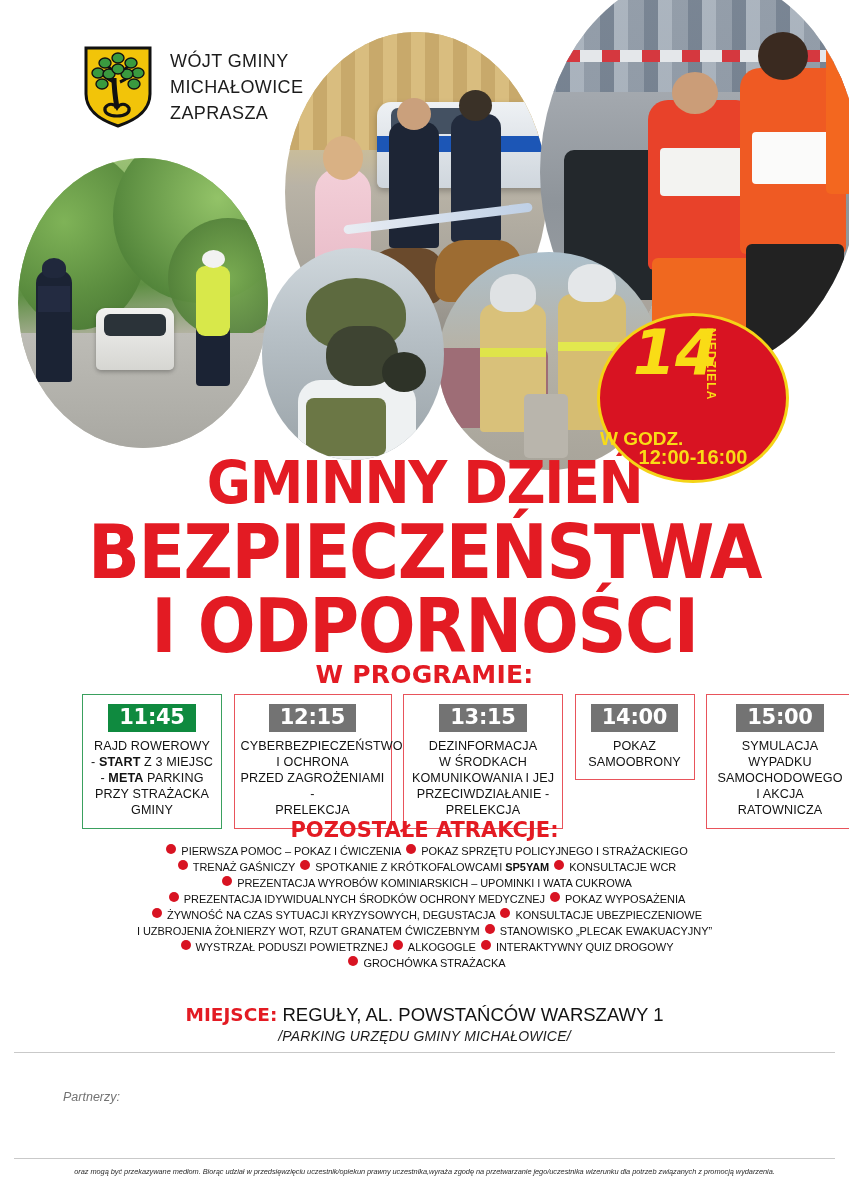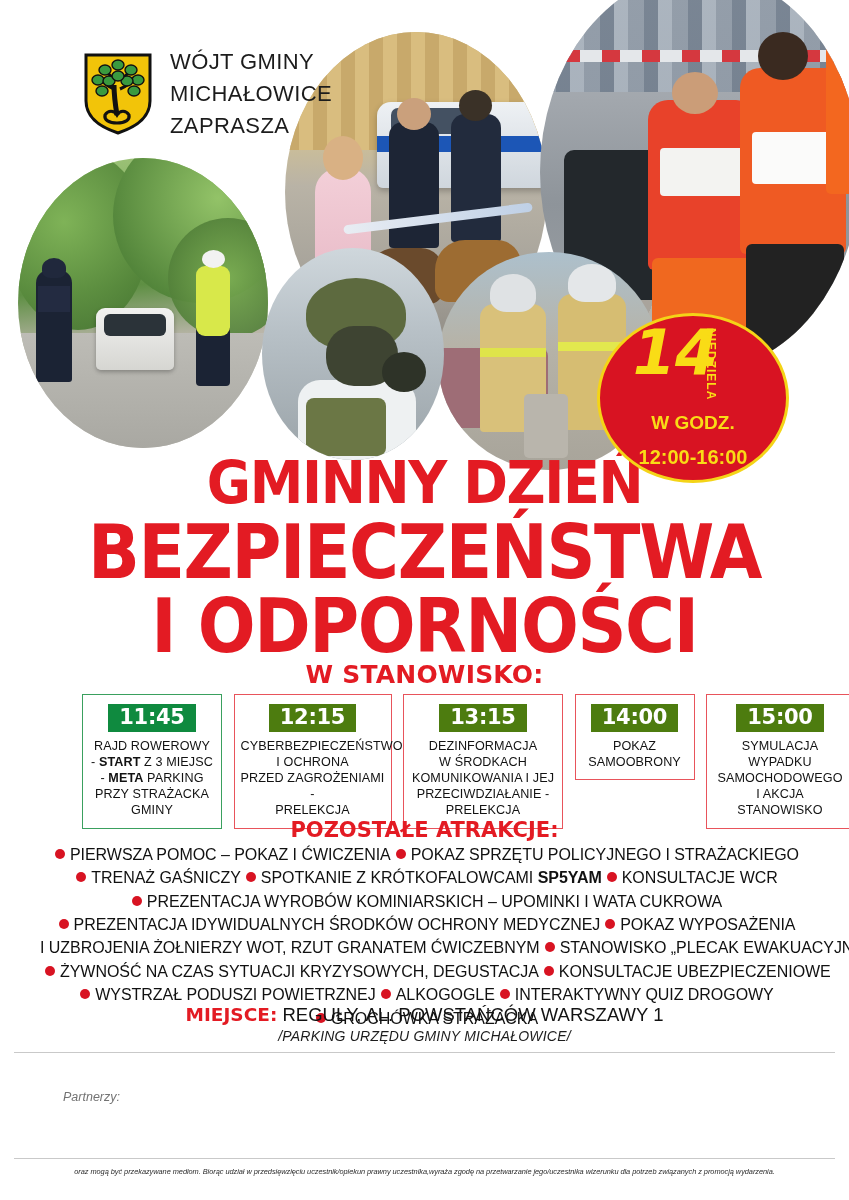--- a/index.html
+++ b/index.html
@@ -94,62 +94,62 @@
   #ph-fire .f1h{left:52px;top:22px;width:46px;height:38px;border-radius:50% 50% 36% 36%;background:#dfe2e4;}
   #ph-fire .f1s{left:42px;top:96px;width:66px;height:9px;background:#dfe44a;}
   #ph-fire .f2{left:120px;top:42px;width:68px;height:136px;border-radius:14px 14px 4px 4px;background:#d6bd72;}
   #ph-fire .f2h{left:130px;top:12px;width:48px;height:38px;border-radius:50% 50% 36% 36%;background:#e4e7e9;}
   #ph-fire .f2s{left:120px;top:90px;width:68px;height:9px;background:#e2e84e;}
   #ph-fire .tool{left:86px;top:142px;width:44px;height:64px;border-radius:5px;background:#b9b5ac;}
 
   
   .hdr{position:absolute;left:84px;top:46px;display:flex;align-items:center;gap:18px;z-index:6;}
   .shield{width:68px;height:82px;}
-  .hdrtxt{font-size:22px;line-height:1.45;letter-spacing:.4px;color:#1c1c1c;}
+  .hdrtxt{font-size:18px;line-height:1.45;letter-spacing:.4px;color:#1c1c1c;}
 
   
   .badge{position:absolute;left:597px;top:313px;width:186px;height:164px;border-radius:50%;
     background:#d81322;border:3px solid #f4d417;z-index:8;}
   .badge .num{position:absolute;left:20px;top:6px;width:110px;text-align:center;
     color:#f9dc16;font-size:62px;font-weight:800;font-style:italic;letter-spacing:-1px;line-height:1;
     font-family:"DejaVu Sans",sans-serif;}
   .badge .nd{position:absolute;left:118px;top:12px;color:#f9dc16;font-size:12px;font-weight:700;
     letter-spacing:1px;transform:rotate(90deg);transform-origin:left top;white-space:nowrap;}
   .badge .mon{position:absolute;left:0;top:74px;width:186px;text-align:center;color:#f9dc16;
     font-size:31px;font-weight:800;letter-spacing:-.3px;font-family:"DejaVu Sans",sans-serif;}
-  .badge .wg{position:absolute;left:0;top:96px;width:186px;text-align:center;color:#f9dc16;
+  .badge .wg{position:absolute;left:0;top:112px;width:186px;text-align:left;color:#f9dc16;
     font-size:19px;font-weight:700;}
   .badge .hrs{position:absolute;left:0;top:130px;width:186px;text-align:center;color:#f9dc16;
     font-size:20px;font-weight:700;}
 
   
   .title{position:absolute;left:0;top:455px;width:849px;z-index:7;color:#e31b23;
     font-family:"DejaVu Sans",sans-serif;font-weight:800;letter-spacing:-1.5px;text-align:center;}
   .t1{font-size:58px;line-height:.98;transform:scaleX(.93);}
   .t2{font-size:74px;line-height:.98;transform:scaleX(.92);margin-top:4px;}
   .t3{font-size:74px;line-height:.98;transform:scaleX(.92);margin-top:2px;}
 
   
   .proghead{position:absolute;left:0;top:660px;width:849px;text-align:center;color:#e31b23;
     font-family:"DejaVu Sans",sans-serif;font-weight:800;font-size:25px;letter-spacing:.2px;}
   .boxes{position:absolute;left:39px;top:694px;width:772px;display:flex;justify-content:space-between;align-items:flex-start;margin-left:43px;}
   .pbox{border:1.6px solid #e8535b;background:#fff;padding:9px 6px 9px;text-align:center;box-sizing:border-box;}
   .pbox.green{border-color:#3aa05e;}
-  .chip{display:inline-block;background:#4d7c0f;color:#fff;font-weight:800;font-size:21px;
+  .chip{display:inline-block;background:#737373;color:#fff;font-weight:800;font-size:21px;
     padding:1px 11px 3px;font-family:"DejaVu Sans",sans-serif;letter-spacing:-.3px;}
   .pbox.green .chip{background:#0f8a3f;}
   .ptxt{margin-top:6px;font-size:12.6px;line-height:1.28;color:#121212;letter-spacing:.1px;}
   .ptxt b{font-weight:700;}
   #b1{width:140px}#b2{width:158px}#b3{width:160px}#b4{width:120px}#b5{width:148px}
 
   
   .atrhead{position:absolute;left:0;top:818px;width:849px;text-align:center;color:#e31b23;
     font-family:"DejaVu Sans",sans-serif;font-weight:800;font-size:21px;}
   .atrlist{position:absolute;left:40px;top:843px;width:769px;text-align:center;
-    font-size:16px;line-height:1.46;color:#111;letter-spacing:-.05px;}
+    font-size:11px;line-height:1.46;color:#111;letter-spacing:-.05px;}
   .atrlist .ln{white-space:nowrap;}
   .dot{display:inline-block;width:10px;height:10px;border-radius:50%;background:#d81322;
     margin:0 5px 0 5px;vertical-align:1px;}
   .atrlist b{font-weight:700;}
 
   
   .place{position:absolute;left:0;top:1004px;width:849px;text-align:center;font-size:18.5px;color:#121212;}
   .place .k{color:#e31b23;font-weight:800;font-family:"DejaVu Sans",sans-serif;margin-top:48px;}
   .place2{position:absolute;left:0;top:1028px;width:849px;text-align:center;font-size:14px;
     font-style:italic;color:#1d1d1d;letter-spacing:.2px;}
@@ -266,37 +266,37 @@
     <div class="wg">W GODZ.</div>
     <div class="hrs">12:00-16:00</div>
   </div>
 
   <div class="title">
     <div class="t1">GMINNY DZIEŃ</div>
     <div class="t2">BEZPIECZEŃSTWA</div>
     <div class="t3">I ODPORNOŚCI</div>
   </div>
 
-  <div class="proghead">W STANOWISKO:</div>
+  <div class="proghead">W PROGRAMIE:</div>
   <div class="boxes" id="program-boxes">
       <div class="pbox green" id="b1"><div class="chip">11:45</div><div class="ptxt"><span>RAJD ROWEROWY</span><br><span>- </span><b>START</b><span> Z 3 MIEJSC</span><br><span>- </span><b>META</b><span> PARKING</span><br><span>PRZY STRAŻACKA</span><br><span>GMINY</span></div></div>
       <div class="pbox" id="b2"><div class="chip">12:15</div><div class="ptxt"><span>CYBERBEZPIECZEŃSTWO</span><br><span>I OCHRONA</span><br><span>PRZED ZAGROŻENIAMI -</span><br><span>PRELEKCJA</span></div></div>
       <div class="pbox" id="b3"><div class="chip">13:15</div><div class="ptxt"><span>DEZINFORMACJA</span><br><span>W ŚRODKACH</span><br><span>KOMUNIKOWANIA I JEJ</span><br><span>PRZECIWDZIAŁANIE -</span><br><span>PRELEKCJA</span></div></div>
       <div class="pbox" id="b4"><div class="chip">14:00</div><div class="ptxt"><span>POKAZ</span><br><span>SAMOOBRONY</span></div></div>
-      <div class="pbox" id="b5"><div class="chip">15:00</div><div class="ptxt"><span>SYMULACJA</span><br><span>WYPADKU</span><br><span>SAMOCHODOWEGO</span><br><span>I AKCJA</span><br><span>STANOWISKO</span></div></div>
+      <div class="pbox" id="b5"><div class="chip">15:00</div><div class="ptxt"><span>SYMULACJA</span><br><span>WYPADKU</span><br><span>SAMOCHODOWEGO</span><br><span>I AKCJA</span><br><span>RATOWNICZA</span></div></div>
     </div>
 
   <div class="atrhead">POZOSTAŁE ATRAKCJE:</div>
   <div class="atrlist" id="attractions-list">
       <div class="ln"><span class="dot"></span><span>PIERWSZA POMOC – POKAZ I ĆWICZENIA</span><span class="dot"></span><span>POKAZ SPRZĘTU POLICYJNEGO I STRAŻACKIEGO</span></div>
       <div class="ln"><span class="dot"></span><span>TRENAŻ GAŚNICZY</span><span class="dot"></span><span>SPOTKANIE Z KRÓTKOFALOWCAMI <b>SP5YAM</b></span><span class="dot"></span><span>KONSULTACJE WCR</span></div>
       <div class="ln"><span class="dot"></span><span>PREZENTACJA WYROBÓW KOMINIARSKICH – UPOMINKI I WATA CUKROWA</span></div>
       <div class="ln"><span class="dot"></span><span>PREZENTACJA IDYWIDUALNYCH ŚRODKÓW OCHRONY MEDYCZNEJ</span><span class="dot"></span><span>POKAZ WYPOSAŻENIA</span></div>
+      <div class="ln"><span class="dot"></span><span>ŻYWNOŚĆ NA CZAS SYTUACJI KRYZYSOWYCH, DEGUSTACJA</span><span class="dot"></span><span>KONSULTACJE UBEZPIECZENIOWE</span></div>
       <div class="ln"><span>I UZBROJENIA ŻOŁNIERZY WOT, RZUT GRANATEM ĆWICZEBNYM</span><span class="dot"></span><span>STANOWISKO „PLECAK EWAKUACYJNY”</span></div>
-      <div class="ln"><span class="dot"></span><span>ŻYWNOŚĆ NA CZAS SYTUACJI KRYZYSOWYCH, DEGUSTACJA</span><span class="dot"></span><span>KONSULTACJE UBEZPIECZENIOWE</span></div>
       <div class="ln"><span class="dot"></span><span>WYSTRZAŁ PODUSZI POWIETRZNEJ</span><span class="dot"></span><span>ALKOGOGLE</span><span class="dot"></span><span>INTERAKTYWNY QUIZ DROGOWY</span></div>
       <div class="ln"><span class="dot"></span><span>GROCHÓWKA STRAŻACKA</span></div>
     </div>
 
   <div class="place">
     <span class="k">MIEJSCE:</span><span> REGUŁY, AL. POWSTAŃCÓW WARSZAWY 1</span>
   </div>
   <div class="place2">/PARKING URZĘDU GMINY MICHAŁOWICE/</div>
 
   <div class="prule" id="rule1"></div>

